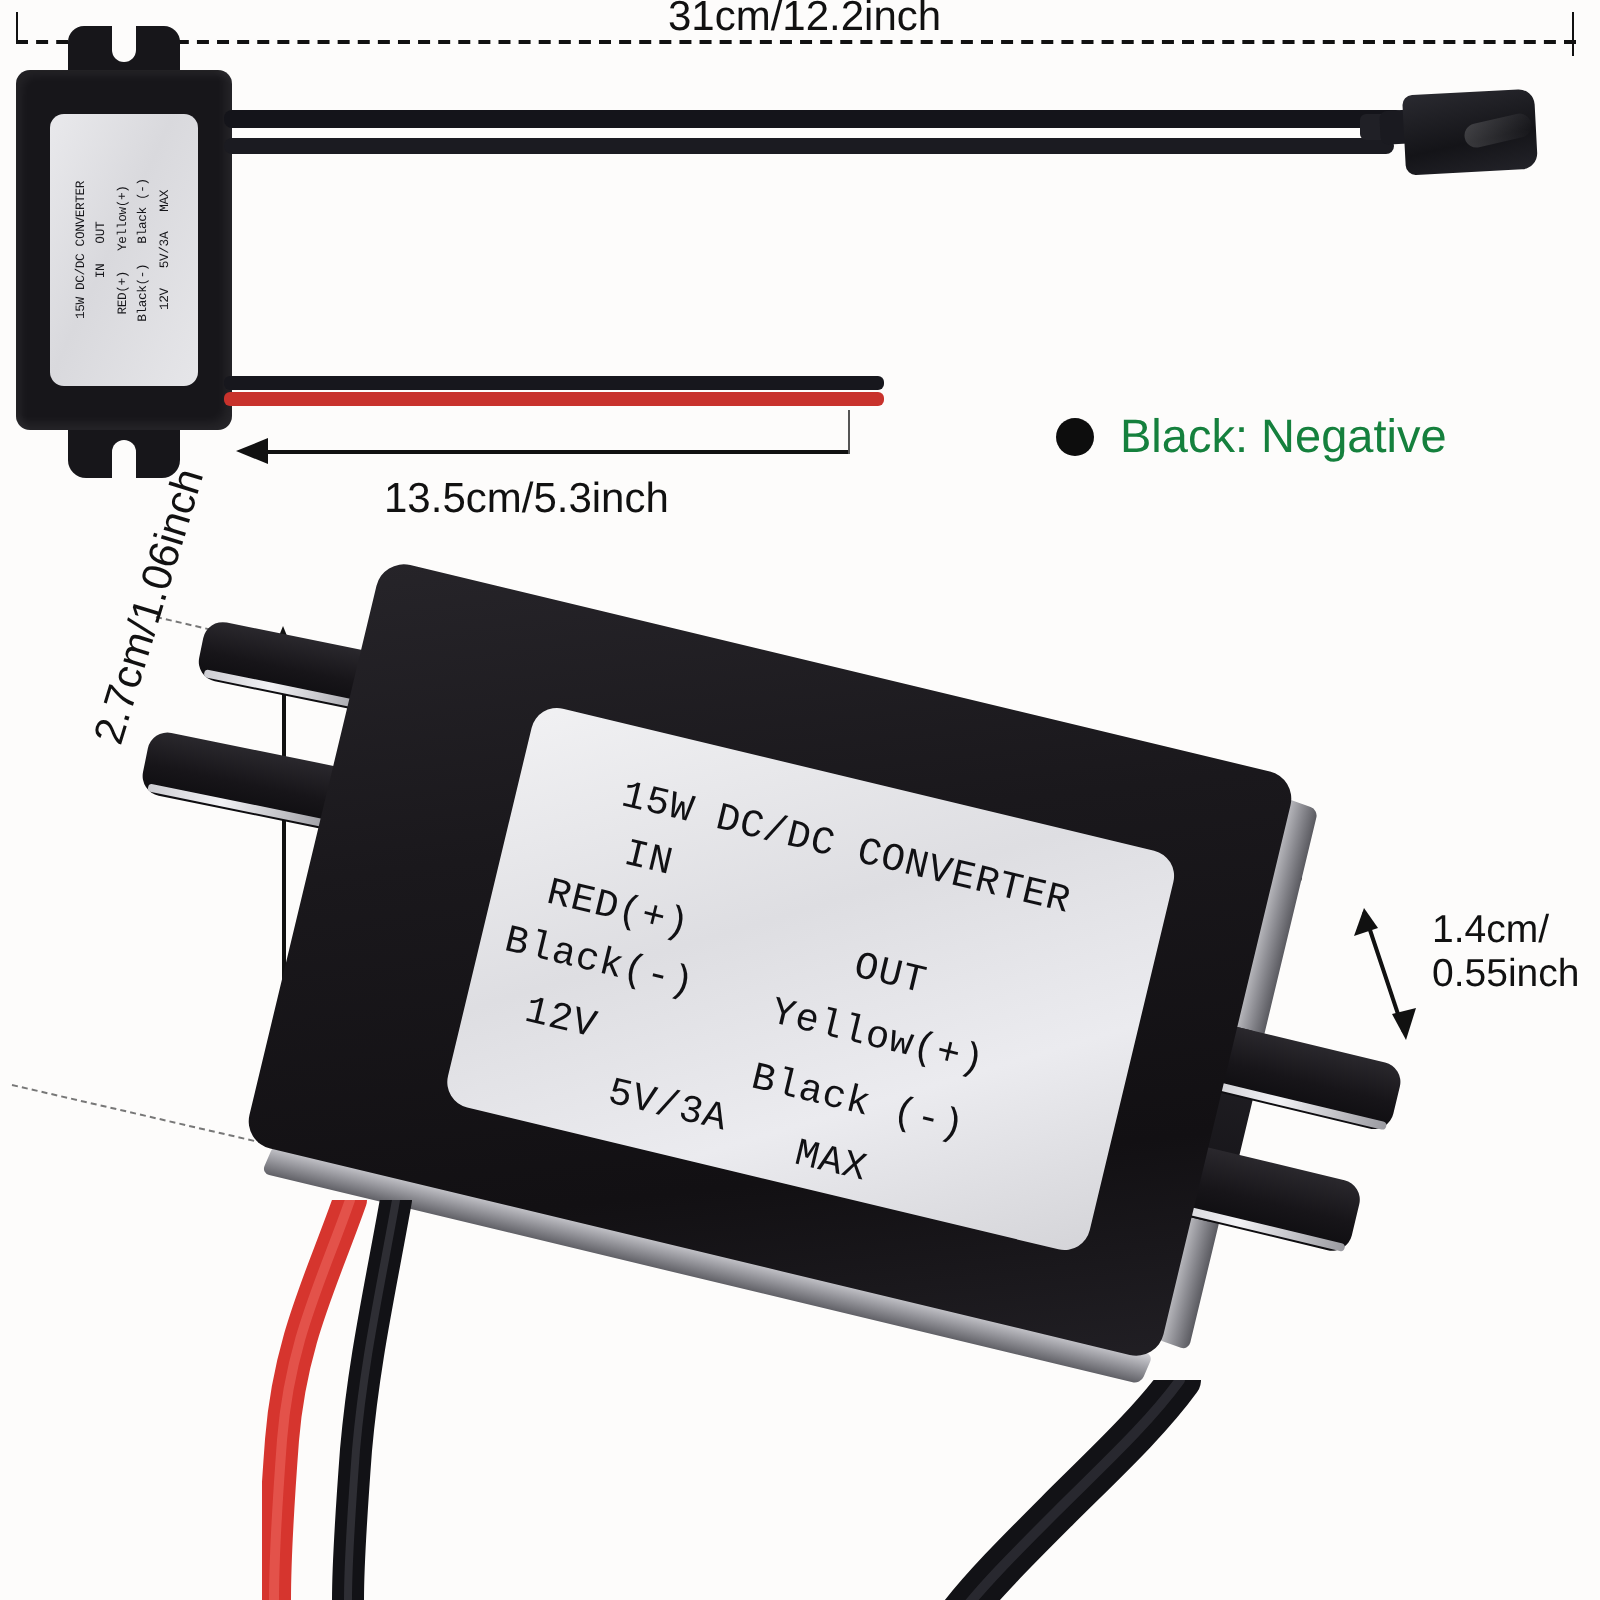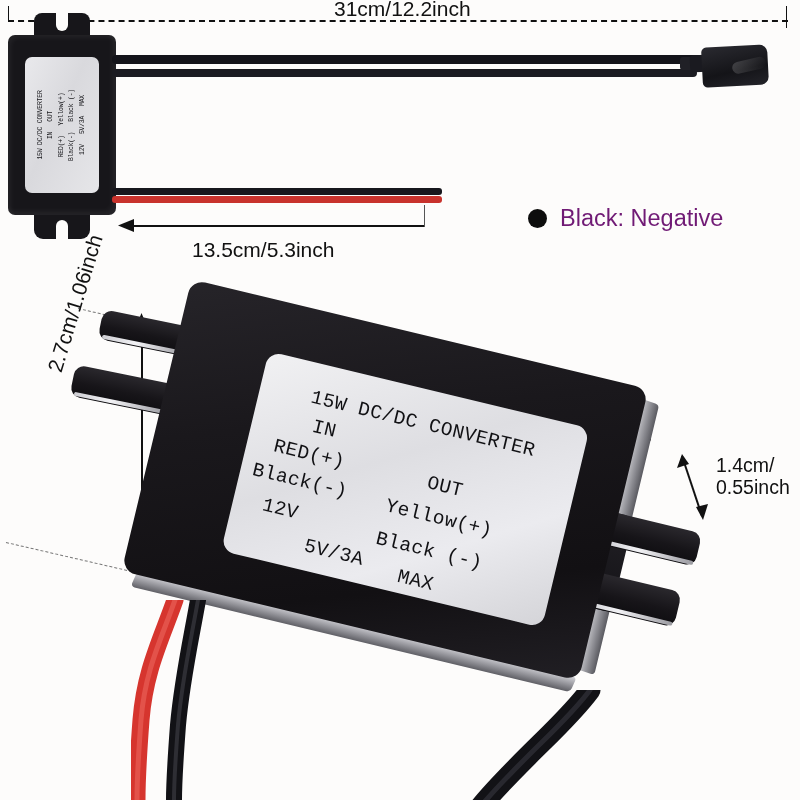--- a/index.html
+++ b/index.html
@@ -115,21 +115,21 @@
     background:linear-gradient(120deg,rgba(255,255,255,.18),rgba(255,255,255,0));
     border-radius:6px;transform:rotate(-10deg);
   }
 
   
   #legend{left:528px;top:205px;}
   .lg-row{display:flex;align-items:center;margin-bottom:10px;}
   .lg-dot{width:19px;height:19px;border-radius:50%;margin-right:13px;flex:none;}
   .lg-dot.black{background:#0d0d0d;}
   .lg-dot.red{background:#e03a33;}
-  .lg-text{font-size:23.5px;color:#701a75;white-space:nowrap;}
+  .lg-text{font-size:23.5px;color:#15803d;white-space:nowrap;}
 
   
   #main-unit{
     left:150px;top:330px;width:470px;height:300px;
     transform:rotate(13.5deg);
     transform-origin:50% 50%;
   }
   .mu-body{
     position:absolute;left:0;top:0;width:470px;height:300px;
     background:linear-gradient(160deg,#262429 0%,#1a181c 35%,#121013 75%,#211f24 100%);

